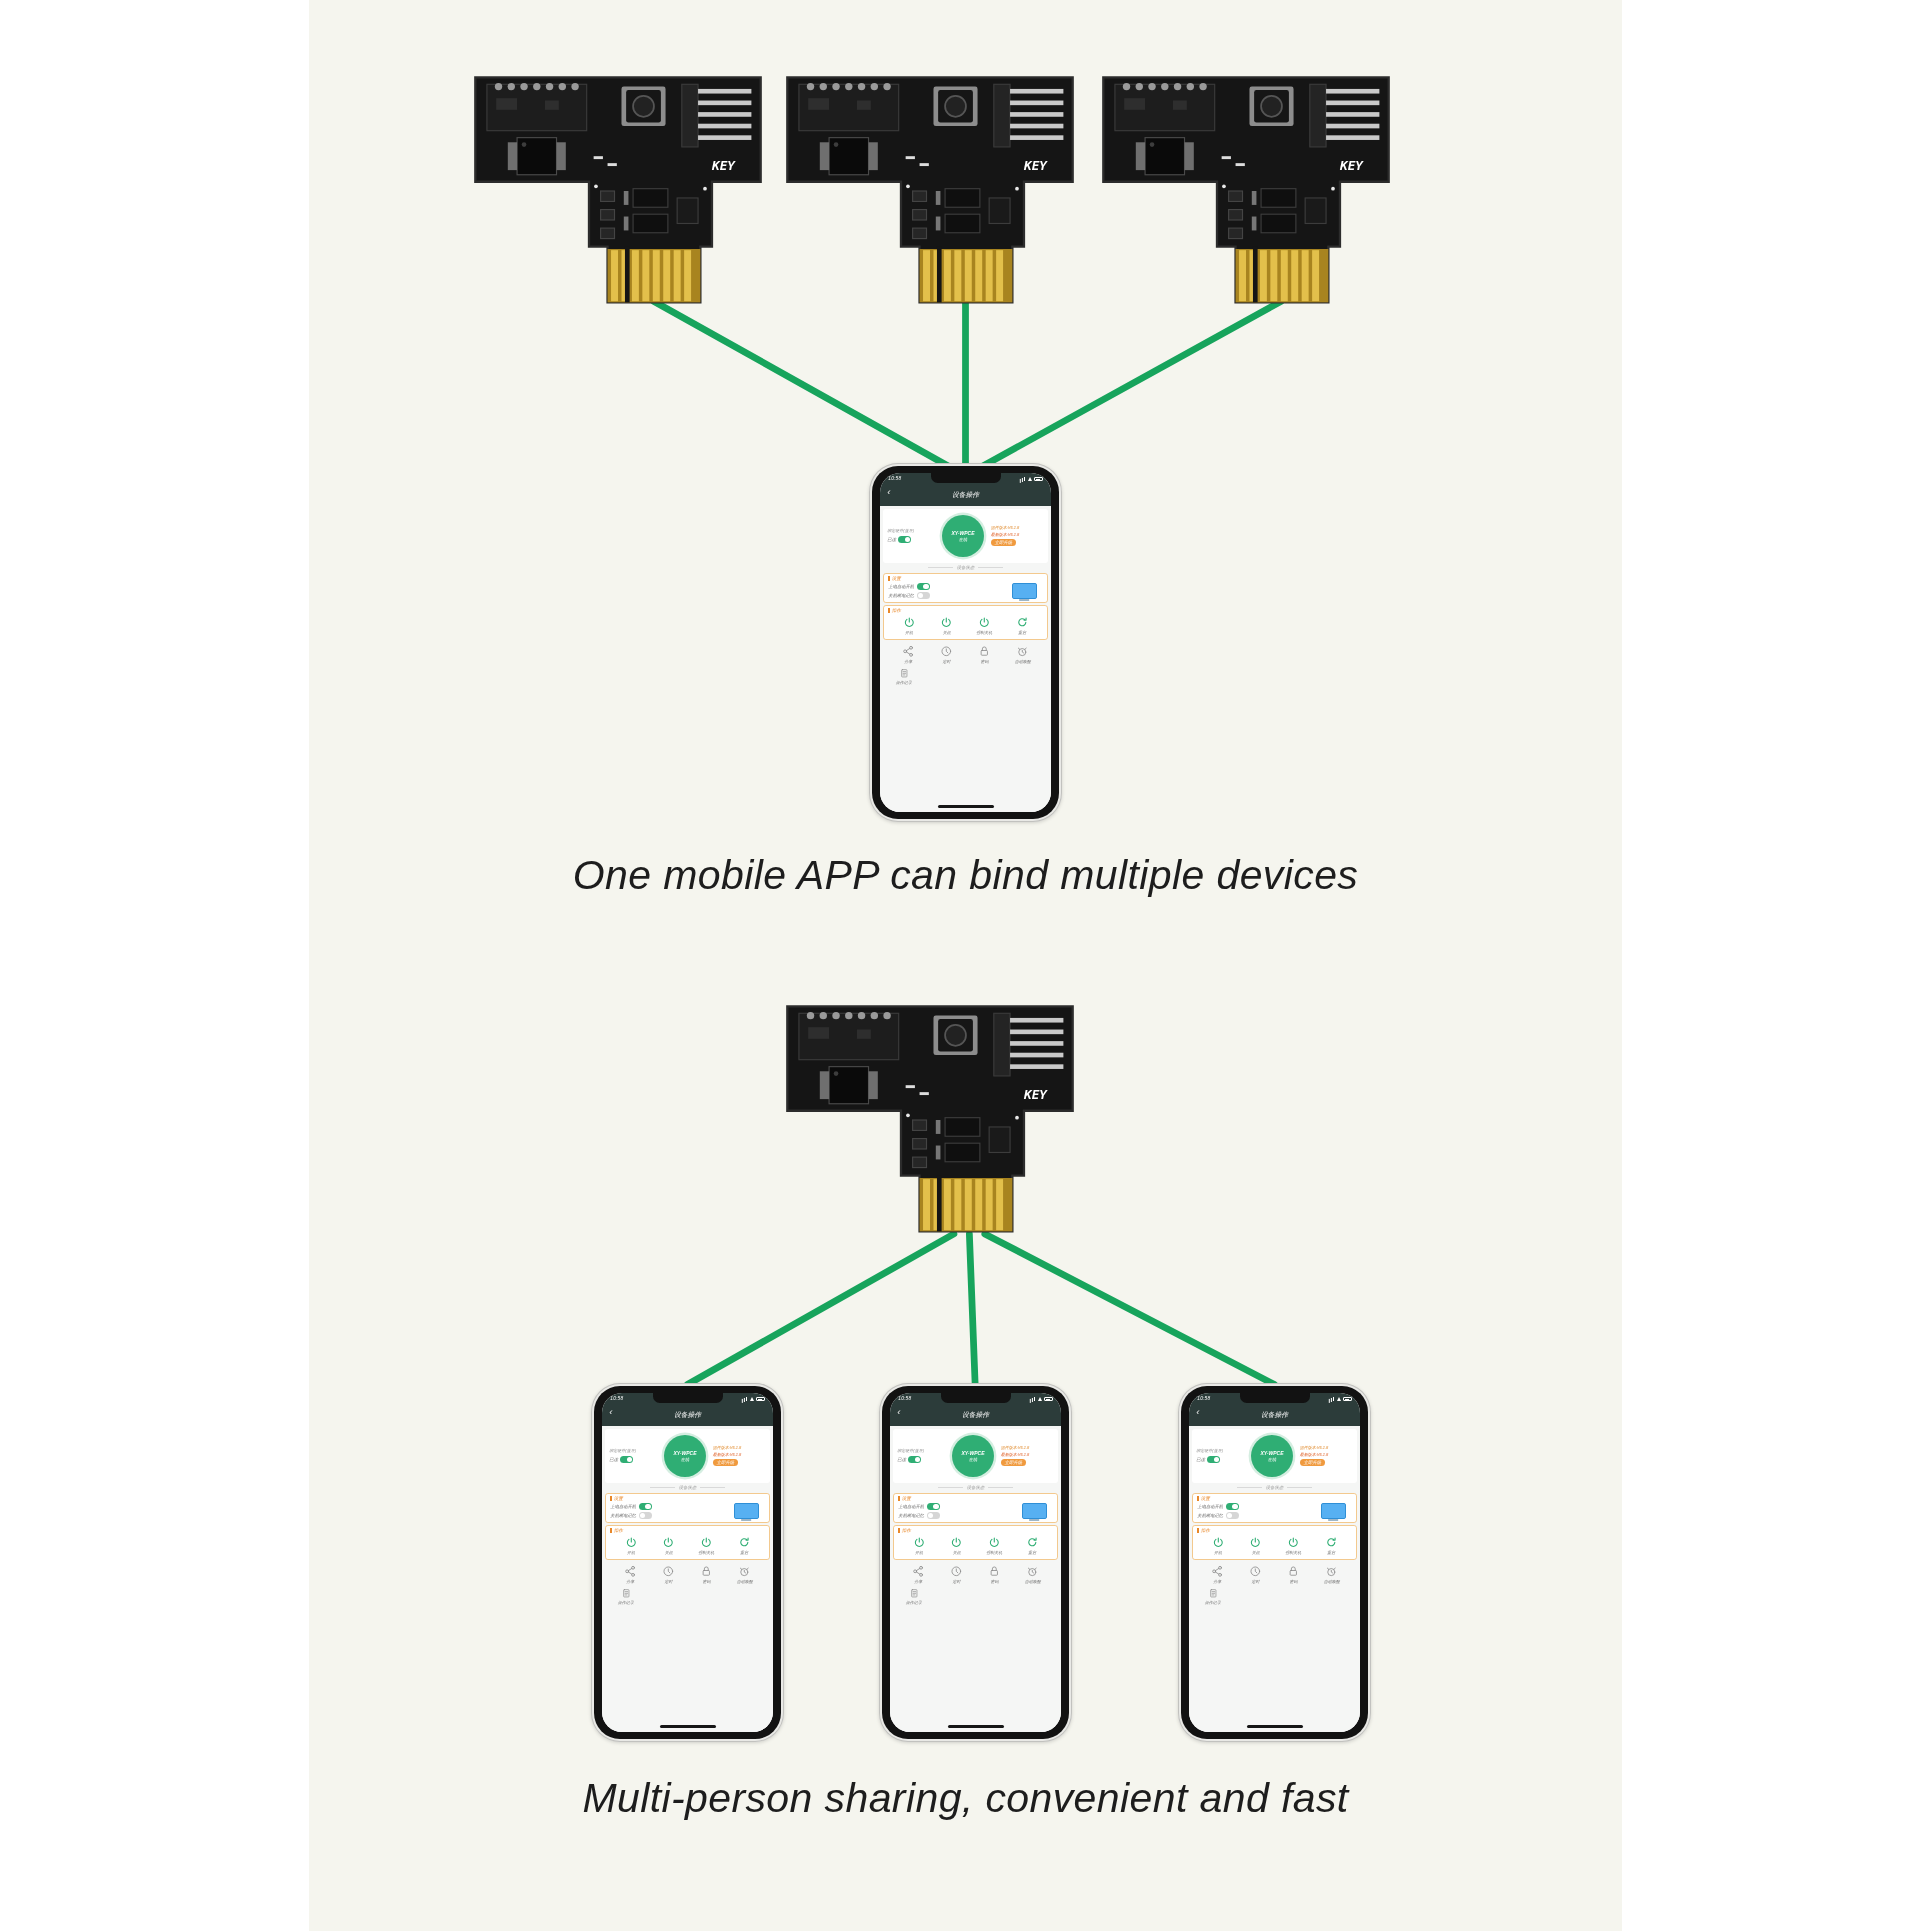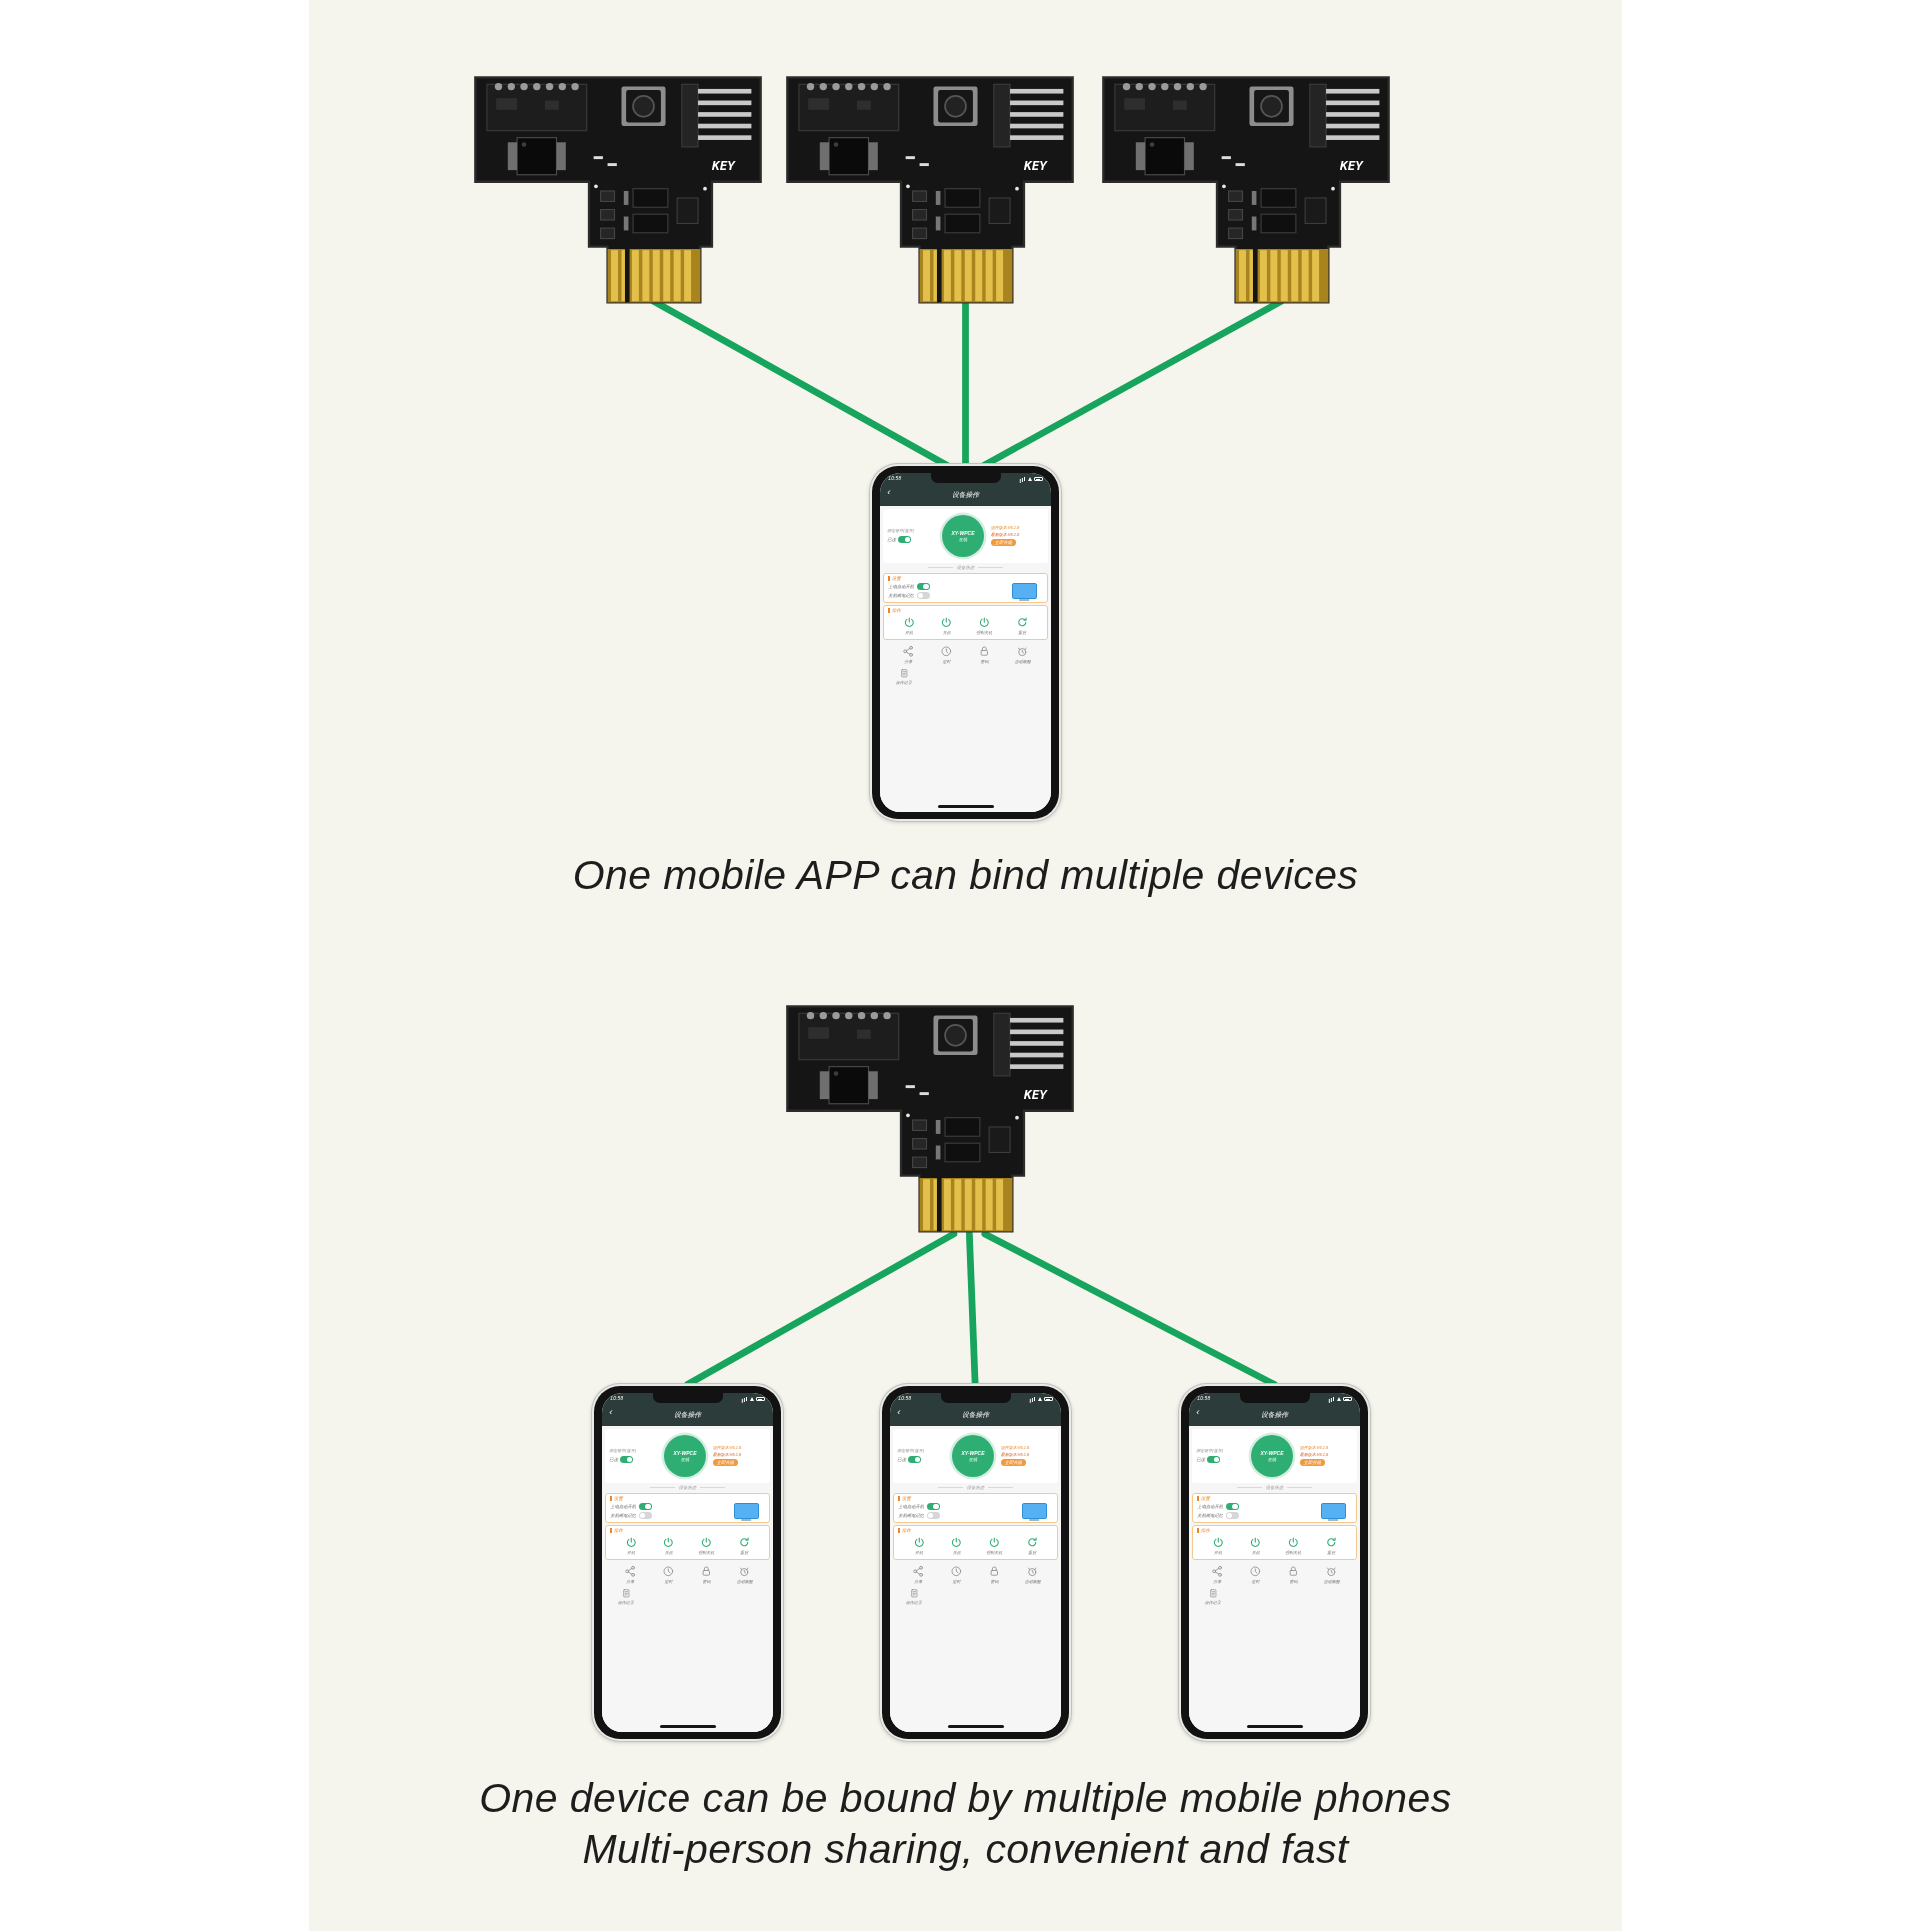--- a/index.html
+++ b/index.html
@@ -983,17 +983,16 @@
           </div>
 
           <div class="p-home"></div>
         </div>
       </div>
     </div>
   </div>
 </div>
 
   <div class="caption" id="caption-2">
-    <div>One device can be bound by multiple mobile phones</div>
     <div>Multi-person sharing, convenient and fast</div>
   </div>
 </div>
 
 
 </body></html>

